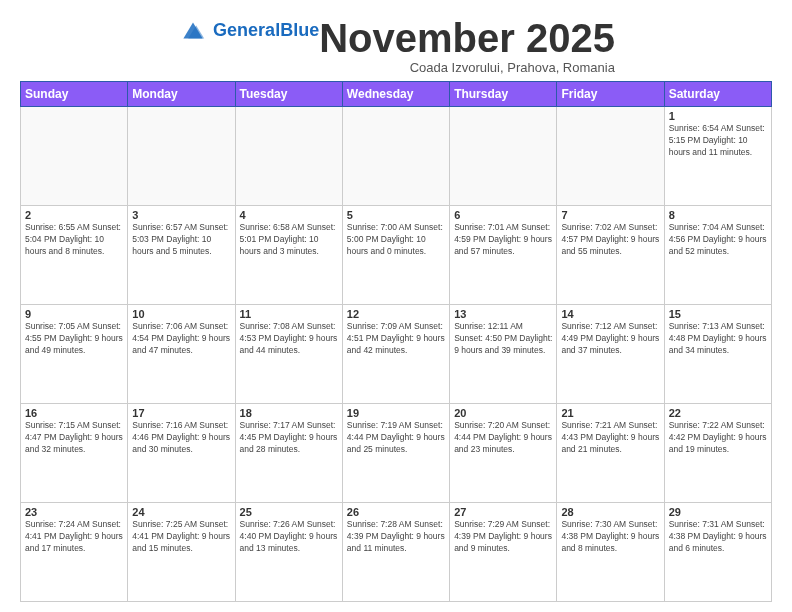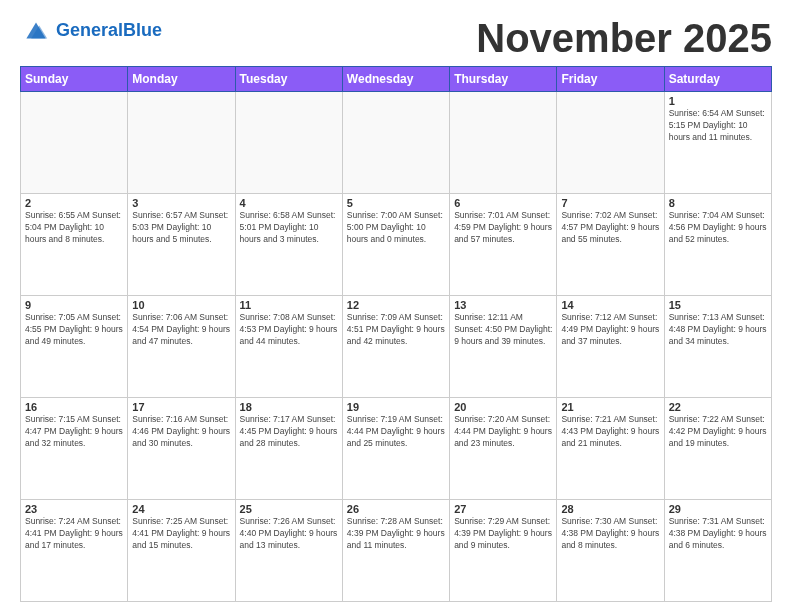--- a/index.html
+++ b/index.html
@@ -9,20 +9,21 @@
       width: 792px;
       height: 612px;
       overflow: hidden;
     }
     .page {
       width: 792px;
       height: 612px;
       padding: 16px 20px 10px 20px;
       display: flex;
       flex-direction: column;
+      align-items: center;
     }
     .header {
       display: flex;
       align-items: flex-start;
       justify-content: space-between;
       margin-bottom: 6px;
     }
     .logo {
       display: flex;
       align-items: center;
@@ -106,20 +107,21 @@
       <svg class="logo-icon" viewBox="0 0 40 35" xmlns="http://www.w3.org/2000/svg">
         <polygon points="8,28 20,8 32,28" fill="#1a6bbf" opacity="0.85"></polygon>
         <polygon points="14,28 24,12 34,28" fill="#1a6bbf" opacity="0.5"></polygon>
       </svg>
       <div class="logo-text">
         <span>General</span><span style="color:#1a6bbf">Blue</span>
       </div>
     </div>
     <div class="title-block">
       <div class="month-title">November 2025</div>
+      <div class="subtitle">Coada Izvorului, Prahova, Romania</div>
     </div>
   </div>
 
   <table class="calendar">
     <thead>
       <tr>
         <th>Sunday</th>
         <th>Monday</th>
         <th>Tuesday</th>
         <th>Wednesday</th>

